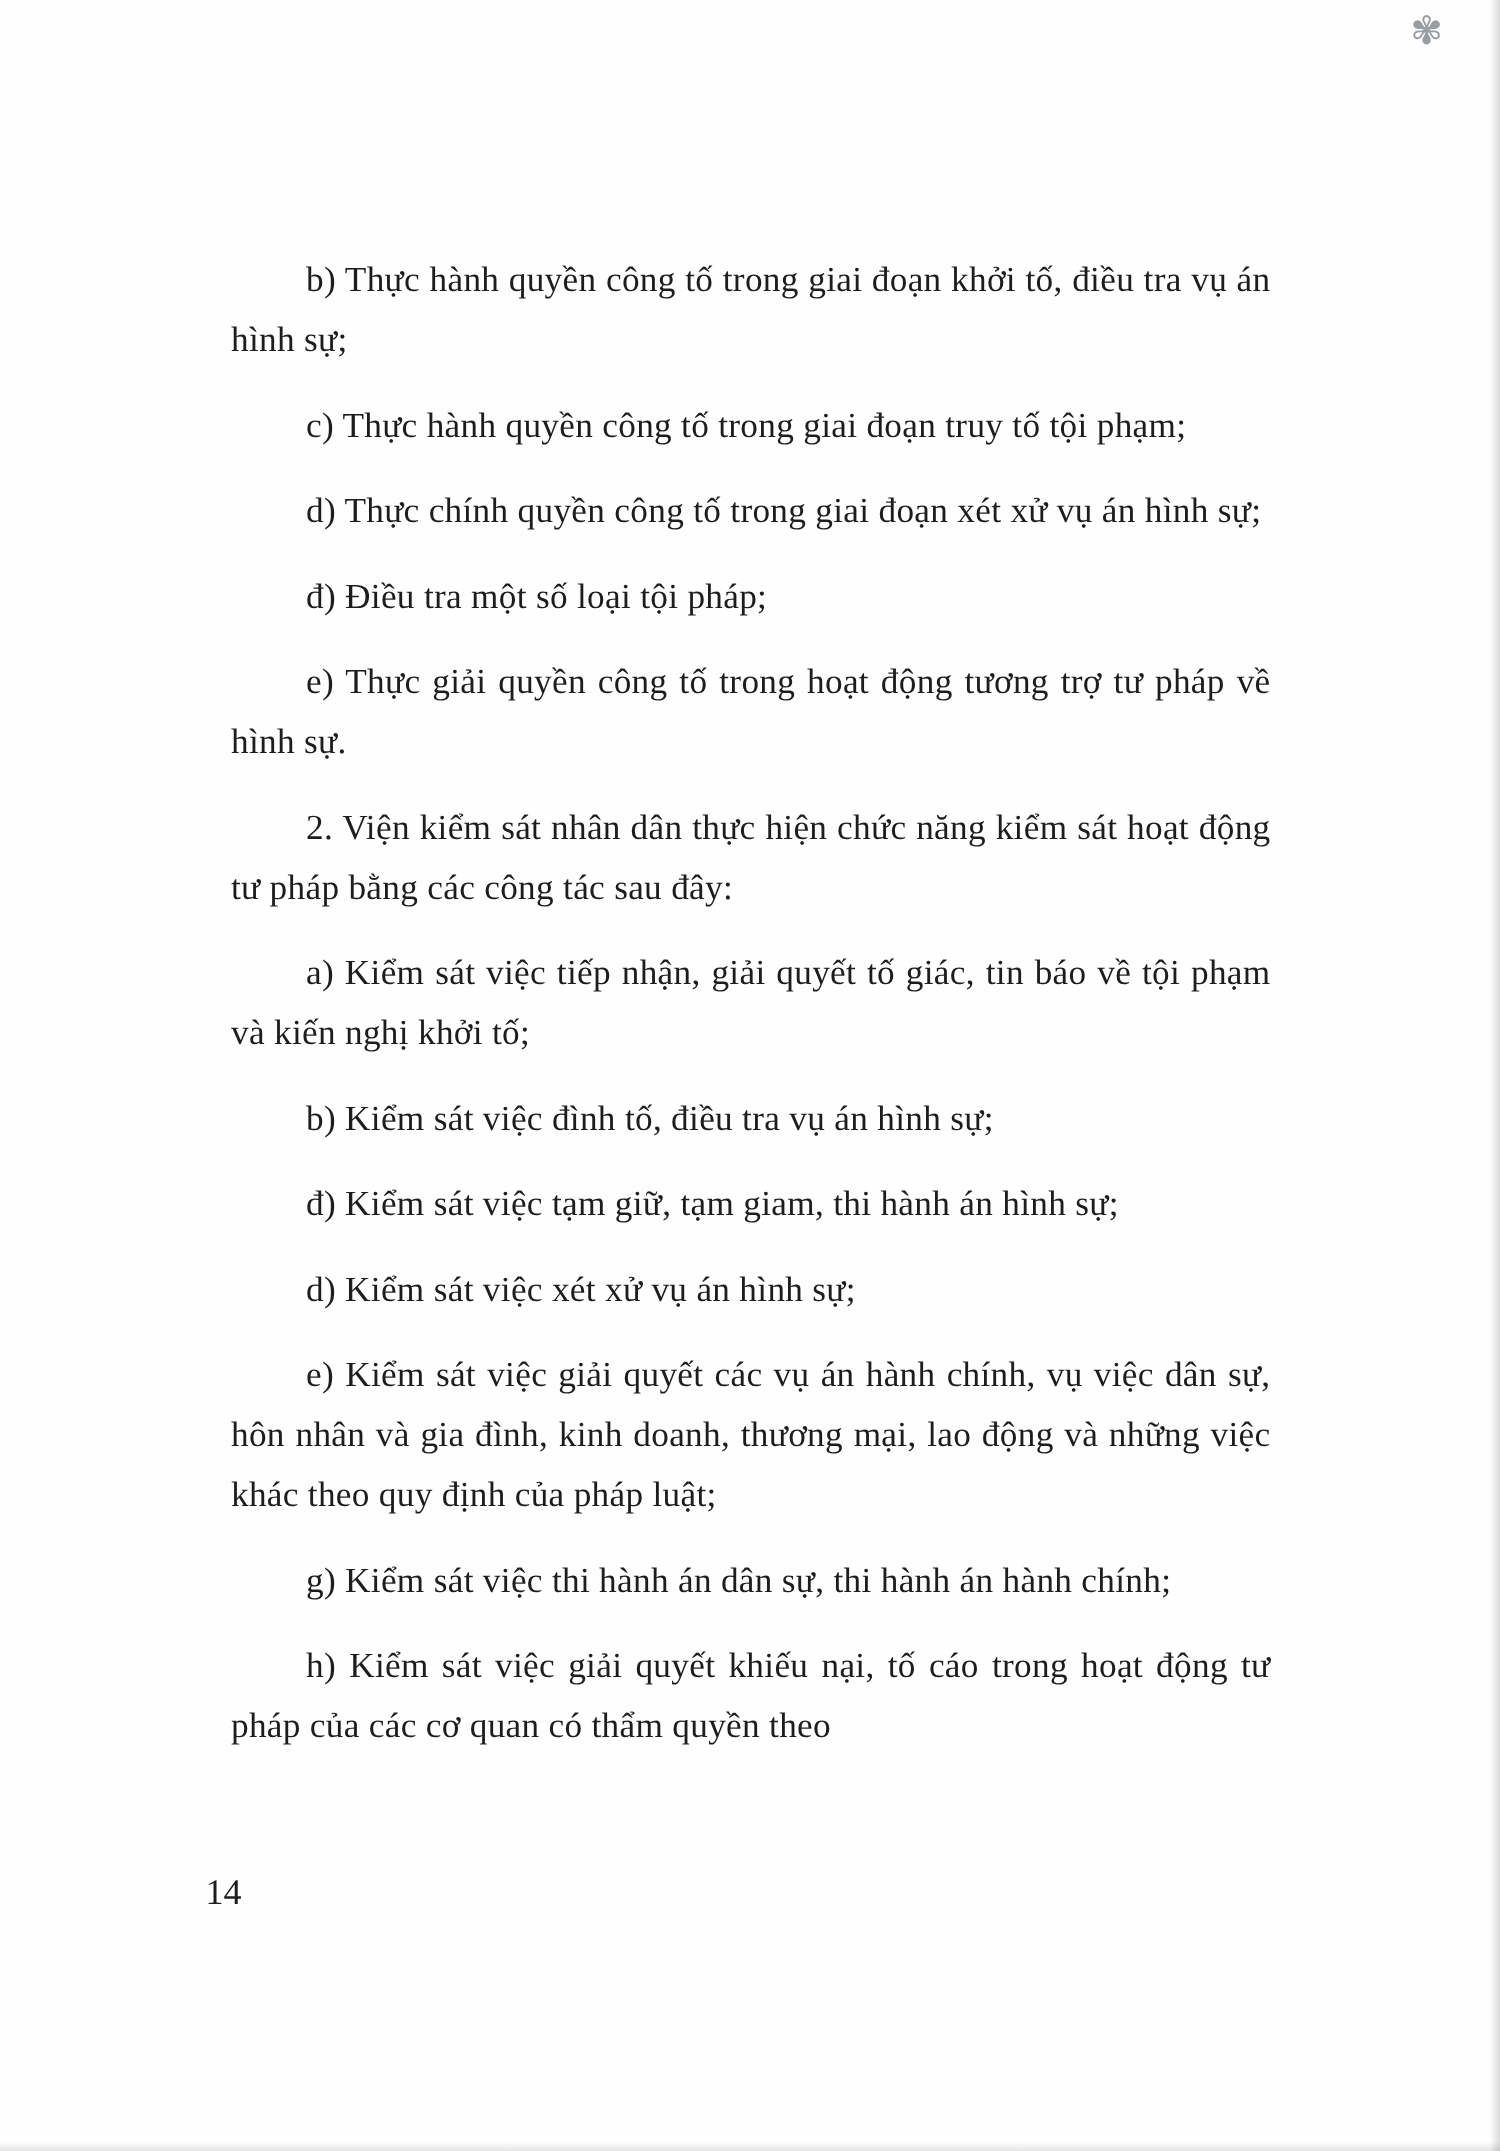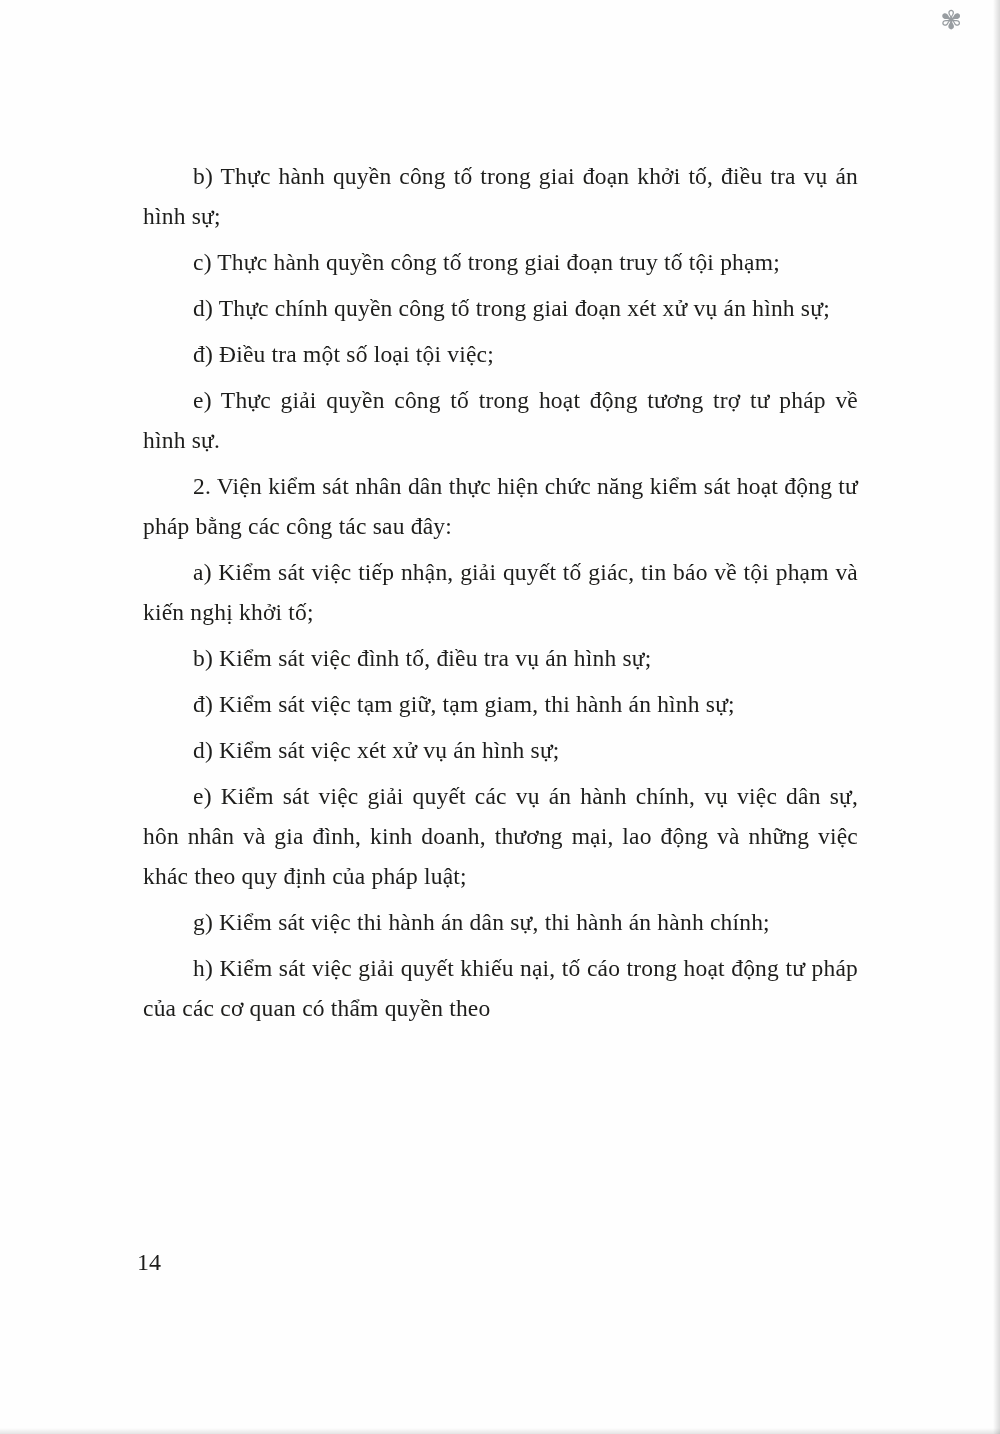--- a/index.html
+++ b/index.html
@@ -33,21 +33,21 @@
     position: absolute;
     left: 137px;
     top: 150px;
     width: 727px;
     font-size: 23.5px;
     line-height: 40px;
     text-align: justify;
     letter-spacing: 0.2px;
   }
   .para {
-    margin: 6px;
+    margin: 17px;
     text-indent: 50px;
   }
   .page-number {
     position: absolute;
     left: 137px;
     top: 1250px;
     font-size: 24px;
     line-height: 1;
   }
   .edge-right {
@@ -70,21 +70,21 @@
 </head>
 <body>
 
 <div class="page">
   <span class="ornament">✾</span>
 
   <div class="content">
       <p class="para">b) Thực hành quyền công tố trong giai đoạn khởi tố, điều tra vụ án hình sự;</p>
       <p class="para">c) Thực hành quyền công tố trong giai đoạn truy tố tội phạm;</p>
       <p class="para">d) Thực chính quyền công tố trong giai đoạn xét xử vụ án hình sự;</p>
-      <p class="para">đ) Điều tra một số loại tội việc;</p>
+      <p class="para">đ) Điều tra một số loại tội pháp;</p>
       <p class="para">e) Thực giải quyền công tố trong hoạt động tương trợ tư pháp về hình sự.</p>
       <p class="para">2. Viện kiểm sát nhân dân thực hiện chức năng kiểm sát hoạt động tư pháp bằng các công tác sau đây:</p>
       <p class="para">a) Kiểm sát việc tiếp nhận, giải quyết tố giác, tin báo về tội phạm và kiến nghị khởi tố;</p>
       <p class="para">b) Kiểm sát việc đình tố, điều tra vụ án hình sự;</p>
       <p class="para">đ) Kiểm sát việc tạm giữ, tạm giam, thi hành án hình sự;</p>
       <p class="para">d) Kiểm sát việc xét xử vụ án hình sự;</p>
       <p class="para">e) Kiểm sát việc giải quyết các vụ án hành chính, vụ việc dân sự, hôn nhân và gia đình, kinh doanh, thương mại, lao động và những việc khác theo quy định của pháp luật;</p>
       <p class="para">g) Kiểm sát việc thi hành án dân sự, thi hành án hành chính;</p>
       <p class="para">h) Kiểm sát việc giải quyết khiếu nại, tố cáo trong hoạt động tư pháp của các cơ quan có thẩm quyền theo</p>
     </div>

